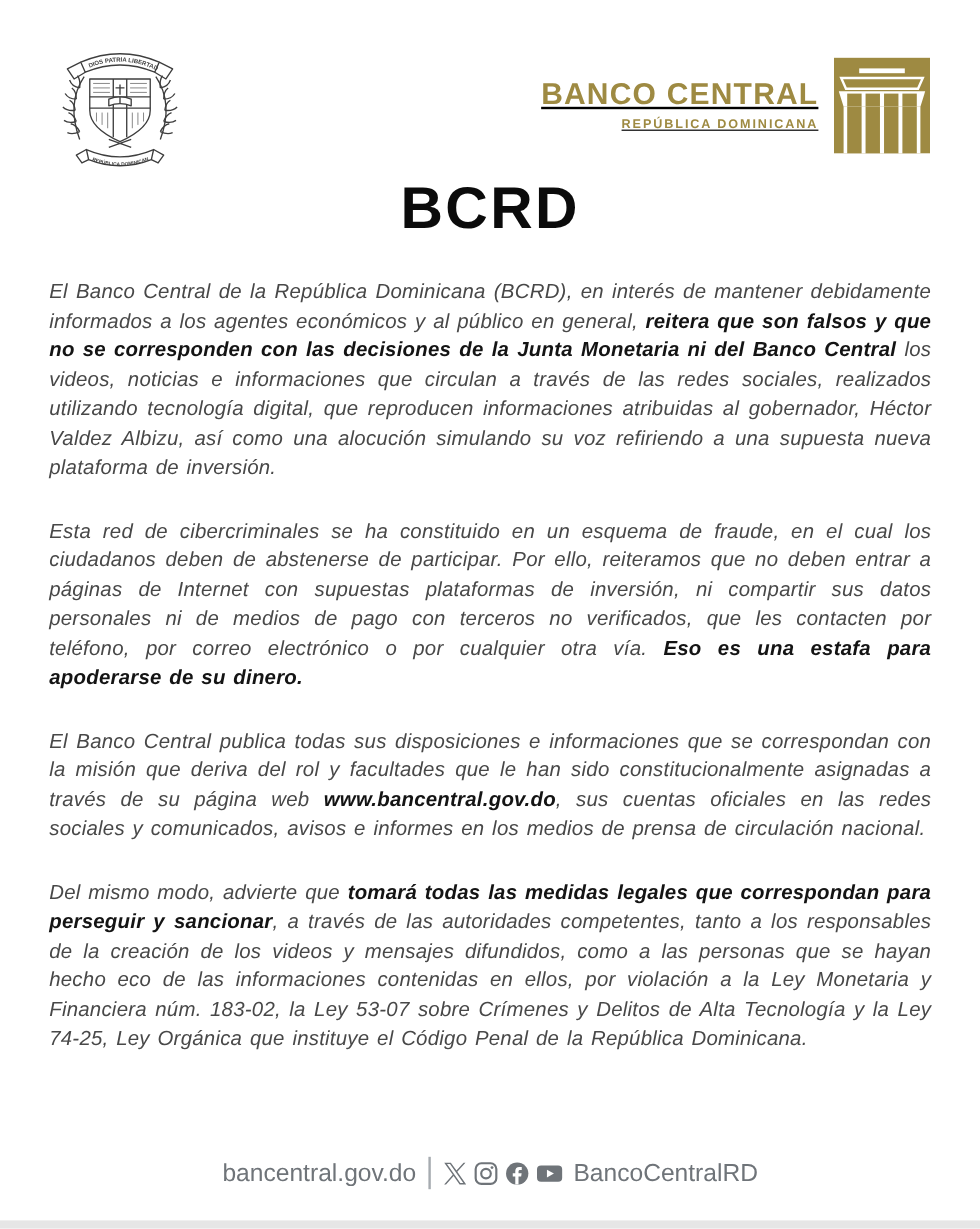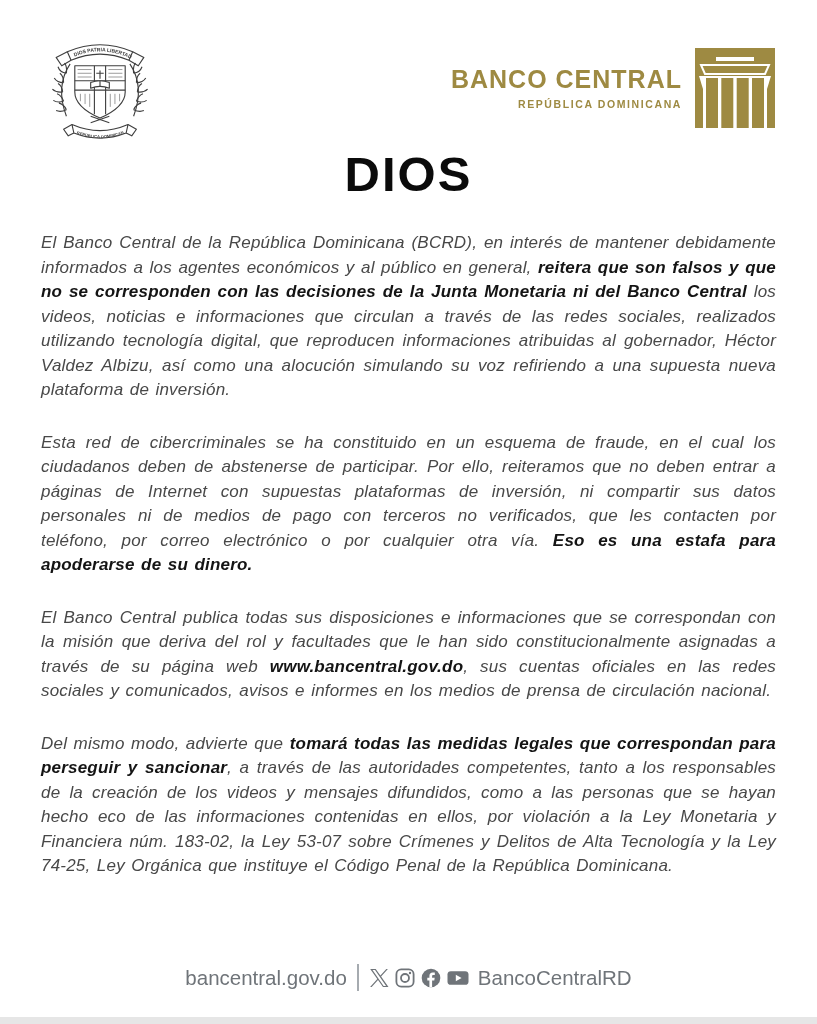--- a/index.html
+++ b/index.html
@@ -6,21 +6,21 @@
     --gold:#9E8A42; --body_text:#484848; --bold_text:#141414; --title_text:#0b0b0b;
     --footer_text:#6F7479; --emblem_ink:#3e3e3e; --bottom_strip:#e6e6e6; --page_bg:#ffffff;
   }
   *{box-sizing:border-box;}
   html,body{margin:0;padding:0;}
   body{width:817px;height:1024px;font-family:"Liberation Sans",sans-serif;}
   .page{position:relative;width:817px;height:1024px;background:var(--page_bg);overflow:hidden;}
 
   
   .coat{position:absolute;left:44px;top:32px;}
-  .brand-row{position:absolute;right:42px;top:48px;display:flex;align-items:flex-start;}
+  .brand-row{position:absolute;right:42px;top:48px;display:flex;align-items:flex-start;text-decoration:underline;}
   .brand-text{text-align:right;margin-right:13px;margin-top:17px;color:var(--gold);}
   .brand-name{font-size:25px;font-weight:700;letter-spacing:1px;white-space:nowrap;}
   .brand-sub{font-size:10.5px;font-weight:700;letter-spacing:1.6px;margin-top:4px;white-space:nowrap;}
   .logo-square svg{display:block;}
   .gold-fill{fill:var(--gold);}
 
   
   .title{position:absolute;top:146px;left:0;right:0;text-align:center;
          font-size:49px;font-weight:800;letter-spacing:2px;color:var(--title_text);}
 
@@ -109,21 +109,21 @@
         <rect x="57" y="30" width="12" height="11" class="gold-fill"></rect>
         <rect x="8" y="41" width="64" height="39" fill="#ffffff"></rect>
         <rect x="11" y="41" width="12" height="39" class="gold-fill"></rect>
         <rect x="26.3" y="41" width="12" height="39" class="gold-fill"></rect>
         <rect x="41.7" y="41" width="12" height="39" class="gold-fill"></rect>
         <rect x="57" y="41" width="12" height="39" class="gold-fill"></rect>
       </svg>
     </div>
   </div>
 
-  <div class="title">DIOS</div>
+  <div class="title">BCRD</div>
 
   <div class="doc">
       <p class="para"><span>El Banco Central de la República Dominicana (BCRD), en interés de mantener debidamente informados a los agentes económicos y al público en general, </span><span class="b">reitera que son falsos y que no se corresponden con las decisiones de la Junta Monetaria ni del Banco Central</span><span> los videos, noticias e informaciones que circulan a través de las redes sociales, realizados utilizando tecnología digital, que reproducen informaciones atribuidas al gobernador, Héctor Valdez Albizu, así como una alocución simulando su voz refiriendo a una supuesta nueva plataforma de inversión.</span></p>
       <p class="para"><span>Esta red de cibercriminales se ha constituido en un esquema de fraude, en el cual los ciudadanos deben de abstenerse de participar. Por ello, reiteramos que no deben entrar a páginas de Internet con supuestas plataformas de inversión, ni compartir sus datos personales ni de medios de pago con terceros no verificados, que les contacten por teléfono, por correo electrónico o por cualquier otra vía. </span><span class="b">Eso es una estafa para apoderarse de su dinero.</span></p>
       <p class="para"><span>El Banco Central publica todas sus disposiciones e informaciones que se correspondan con la misión que deriva del rol y facultades que le han sido constitucionalmente asignadas a través de su página web </span><span class="b">www.bancentral.gov.do</span><span>, sus cuentas oficiales en las redes sociales y comunicados, avisos e informes en los medios de prensa de circulación nacional.</span></p>
       <p class="para"><span>Del mismo modo, advierte que </span><span class="b">tomará todas las medidas legales que correspondan para perseguir y sancionar</span><span>, a través de las autoridades competentes, tanto a los responsables de la creación de los videos y mensajes difundidos, como a las personas que se hayan hecho eco de las informaciones contenidas en ellos, por violación a la Ley Monetaria y Financiera núm. 183-02,  la Ley 53-07 sobre Crímenes y Delitos de Alta Tecnología y la Ley 74-25, Ley Orgánica que instituye el Código Penal de la República Dominicana.</span></p>
     </div>
 
   <div class="footer">
     <span class="site">bancentral.gov.do</span>

